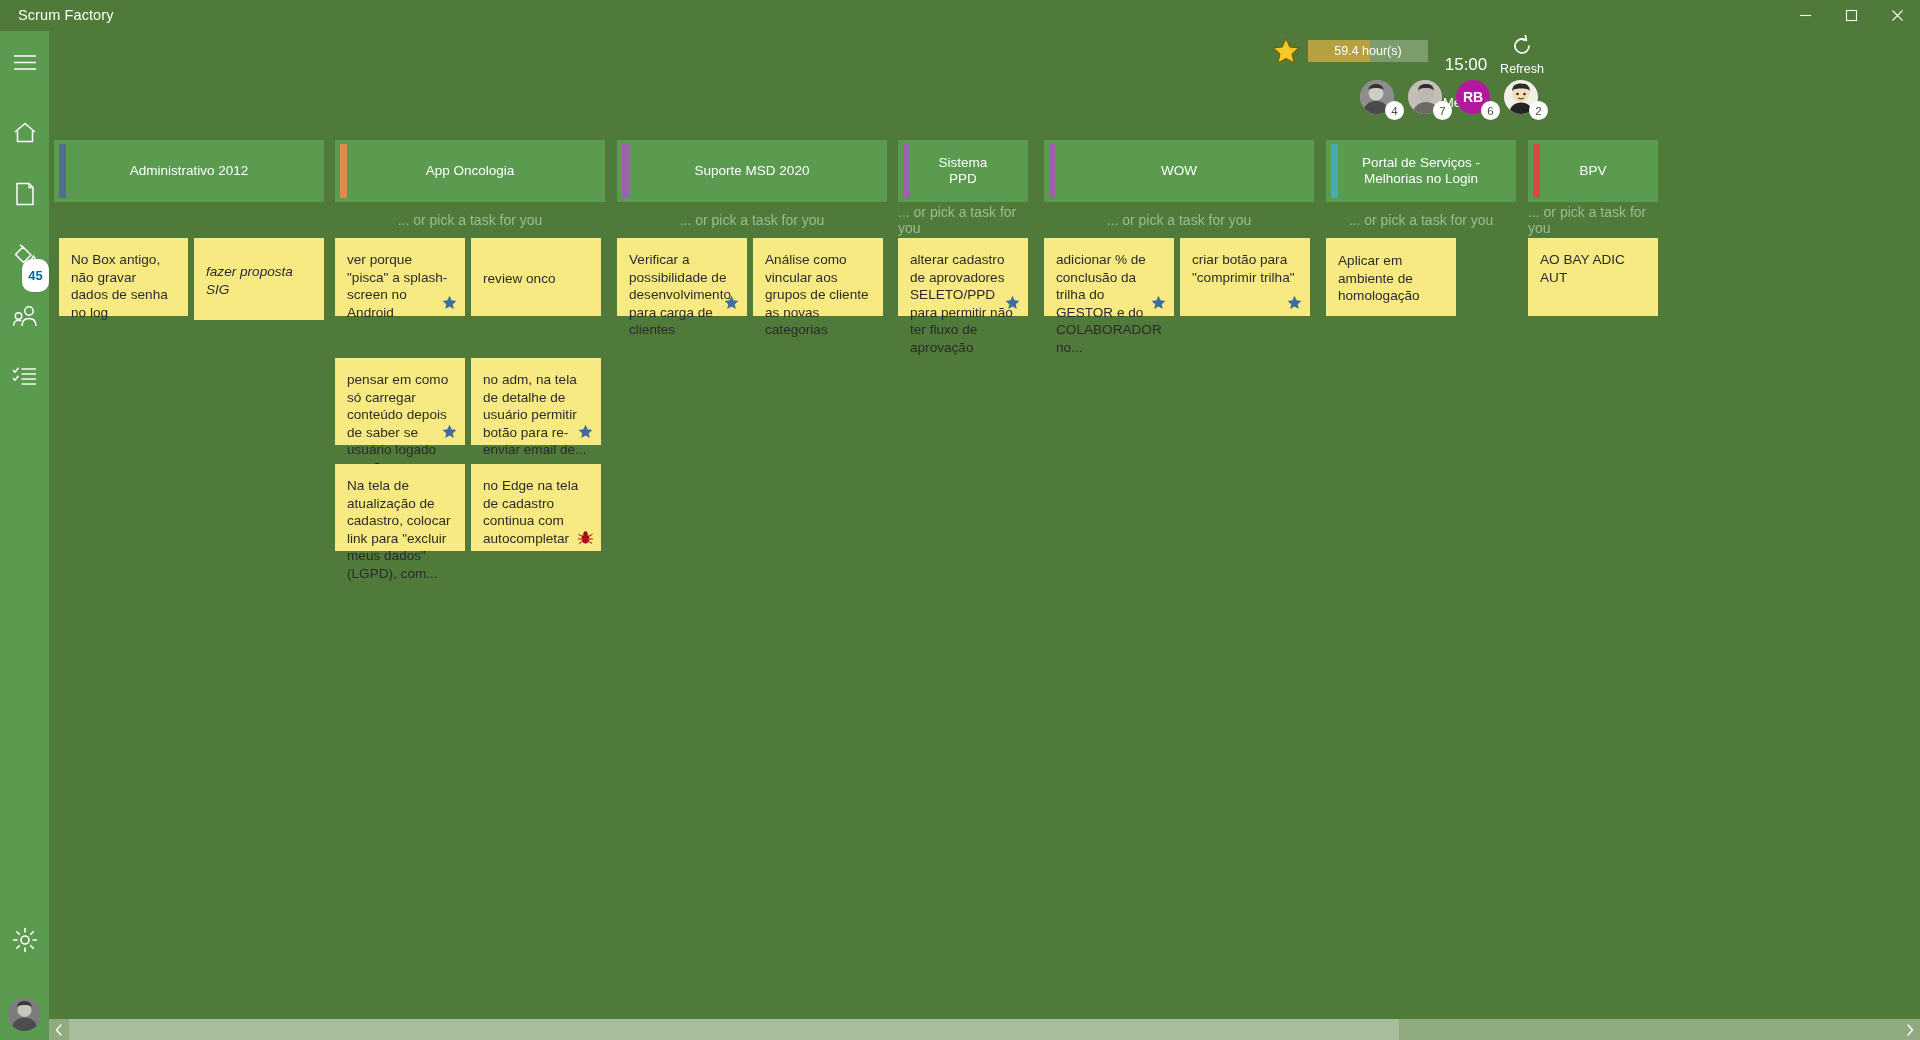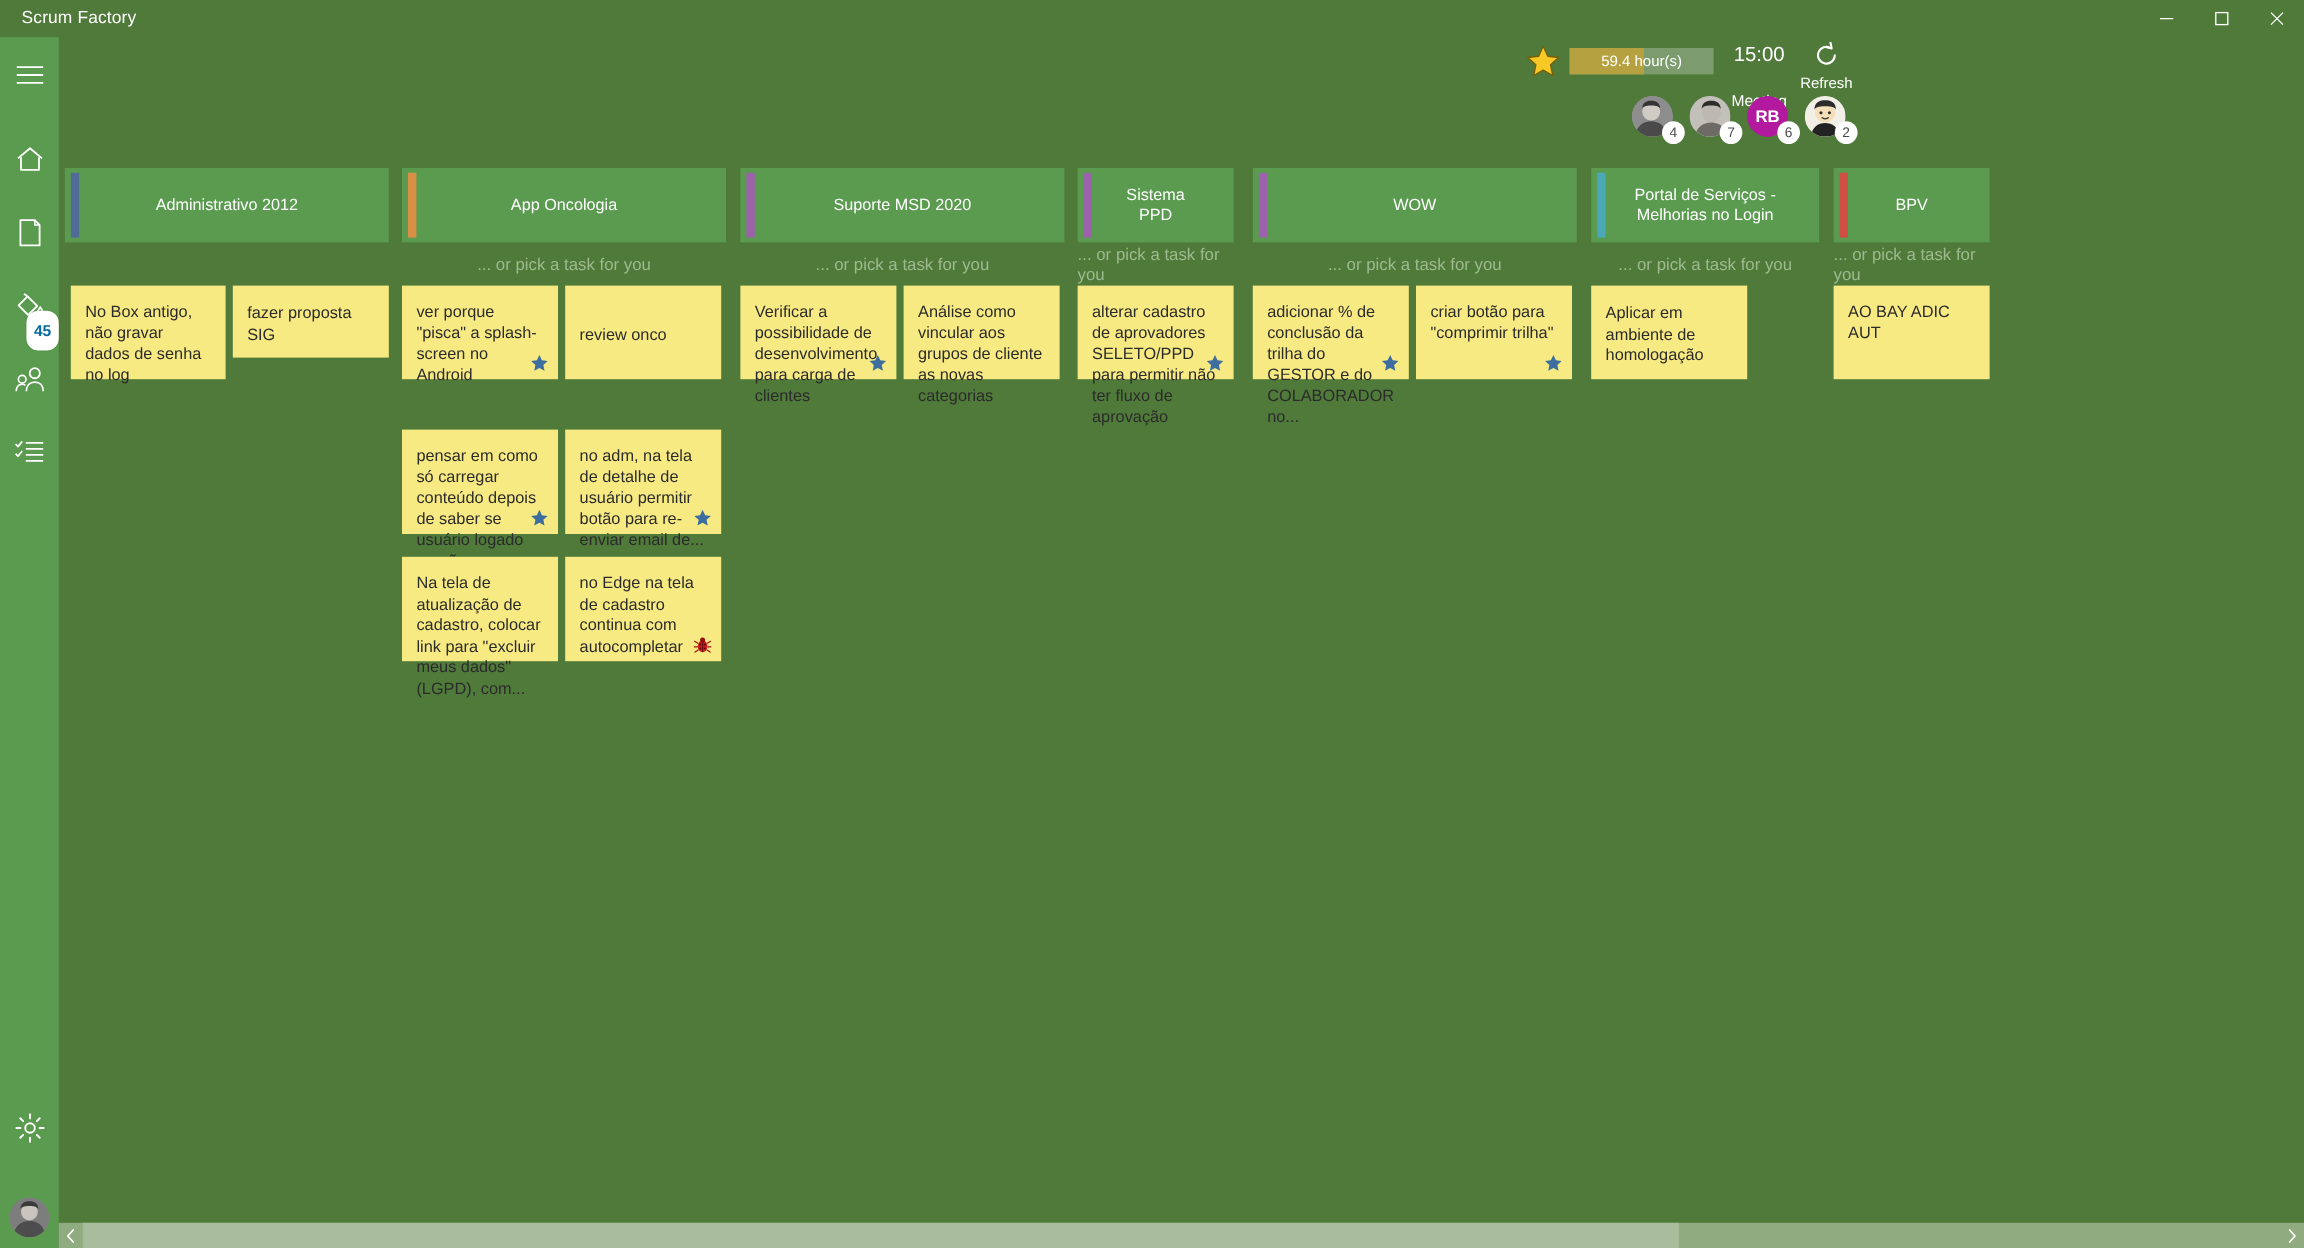--- a/index.html
+++ b/index.html
@@ -84,21 +84,21 @@
     background: #b5a13f;
   }
   .progress-label {
     position: absolute; left: 0; top: 0; width: 120px; height: 22px;
     display: flex; align-items: center; justify-content: center;
     font-size: 12.5px; color: #ffffff;
   }
   .meeting-block {
     position: absolute; left: 1436px; top: 36px; width: 60px; text-align: center;
   }
-  .meeting-time { font-size: 17px; color: #ffffff; line-height: 20px; }
+  .meeting-time { font-size: 17px; color: #ffffff; line-height: 20px; margin-top: 19px; }
   .meeting-label { font-size: 13px; color: #ffffff; margin-top: 20px; }
   .refresh-block {
     position: absolute; left: 1494px; top: 34px; width: 56px; text-align: center;
   }
   .refresh-icon { height: 24px; display: flex; align-items: center; justify-content: center; color:#fff;}
   .refresh-label { font-size: 12.5px; color: #ffffff; margin-top: 4px; }
 
   .avatar-row { position: absolute; left: 1360px; top: 80px; height: 38px; }
   .avatar-item { position: absolute; top: 0; width: 38px; height: 38px; }
   .avatar-pic {
@@ -358,21 +358,21 @@
       <div class="column" style="left: 5px; width: 270px;">
         <div class="col-header">
           <div class="col-accent" style="background: rgb(79, 107, 150);"></div>
           <div class="col-title">Administrativo 2012</div>
         </div>
         <div class="pick-task" style="visibility: hidden;"></div>
         <div class="cards">
           <div class="card" style="left: 5px; top: 0px; width: 129px; height: 78px;">
             <div class="card-text">No Box antigo, não gravar dados de senha no log</div>
           </div>
-          <div class="card center" style="left: 140px; top: 0px; width: 130px; height: 60px;">
+          <div class="card center" style="left: 140px; top: 0px; width: 130px; height: 82px; font-style: italic;">
             <div class="card-text">fazer proposta SIG</div>
           </div>
         </div>
       </div>
       <div class="column" style="left: 286px; width: 270px;">
         <div class="col-header">
           <div class="col-accent" style="background: rgb(217, 143, 69);"></div>
           <div class="col-title">App Oncologia</div>
         </div>
         <div class="pick-task" style="visibility: visible;">... or pick a task for you</div>

